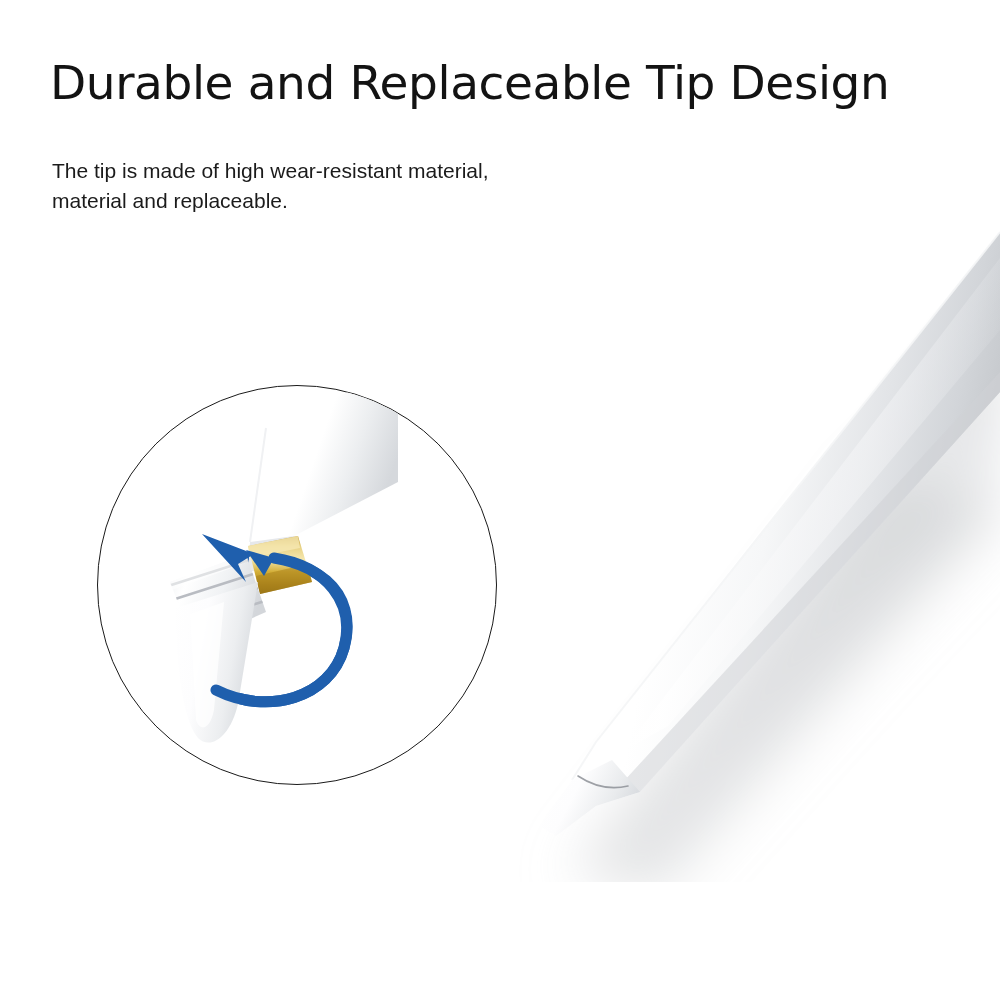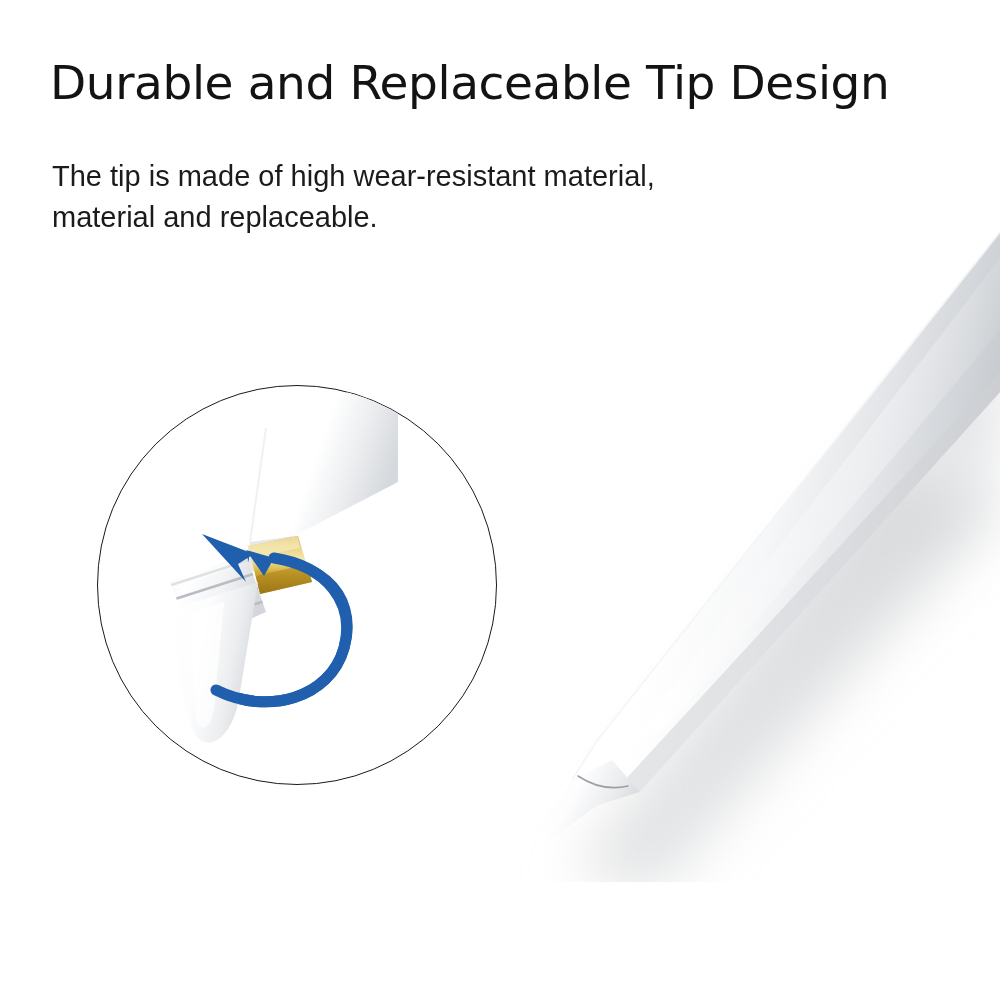--- a/index.html
+++ b/index.html
@@ -29,21 +29,21 @@
     color: #131313;
     line-height: 1.08;
     white-space: nowrap;
   }
   #subcopy {
     position: absolute;
     left: 52px;
     top: 156px;
     width: 700px;
     font-family: "Liberation Sans", sans-serif;
-    font-size: 29px;
+    font-size: 21px;
     font-weight: 400;
     color: #1b1b1b;
     line-height: 1.42;
   }
   #subcopy .line { display: block; }
 
   
   #inset-circle {
     position: absolute;
     left: 97px;

